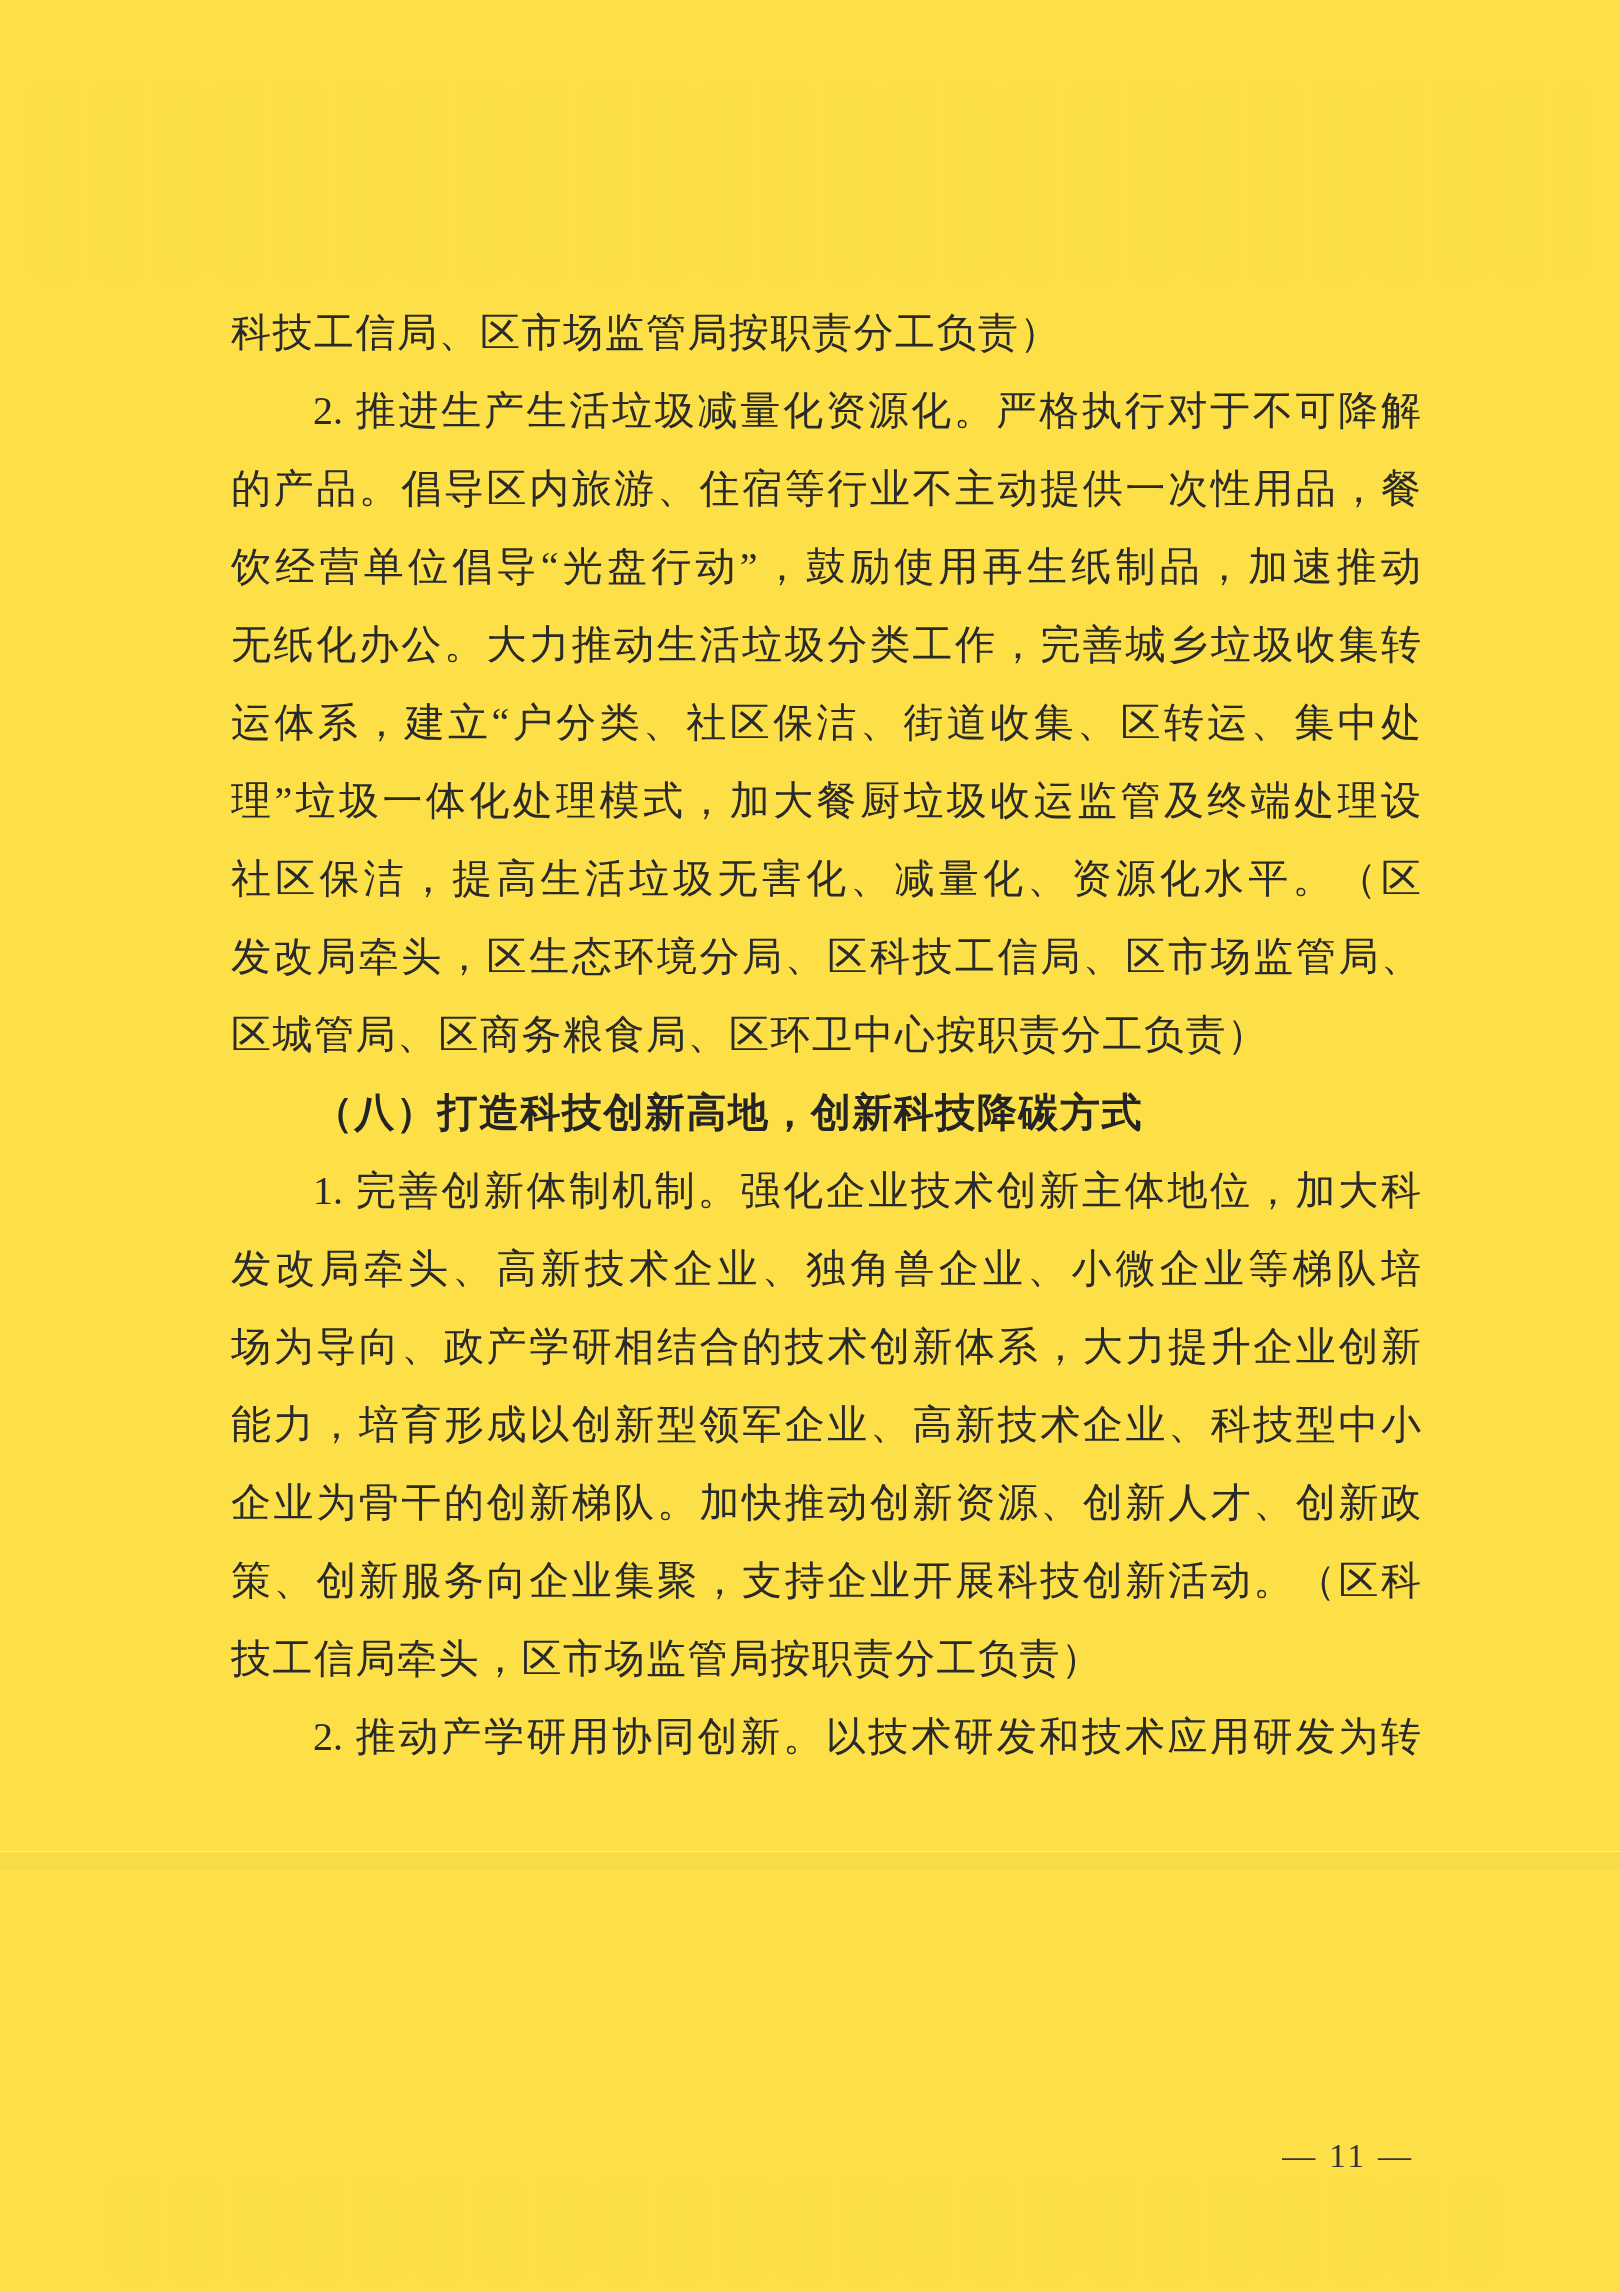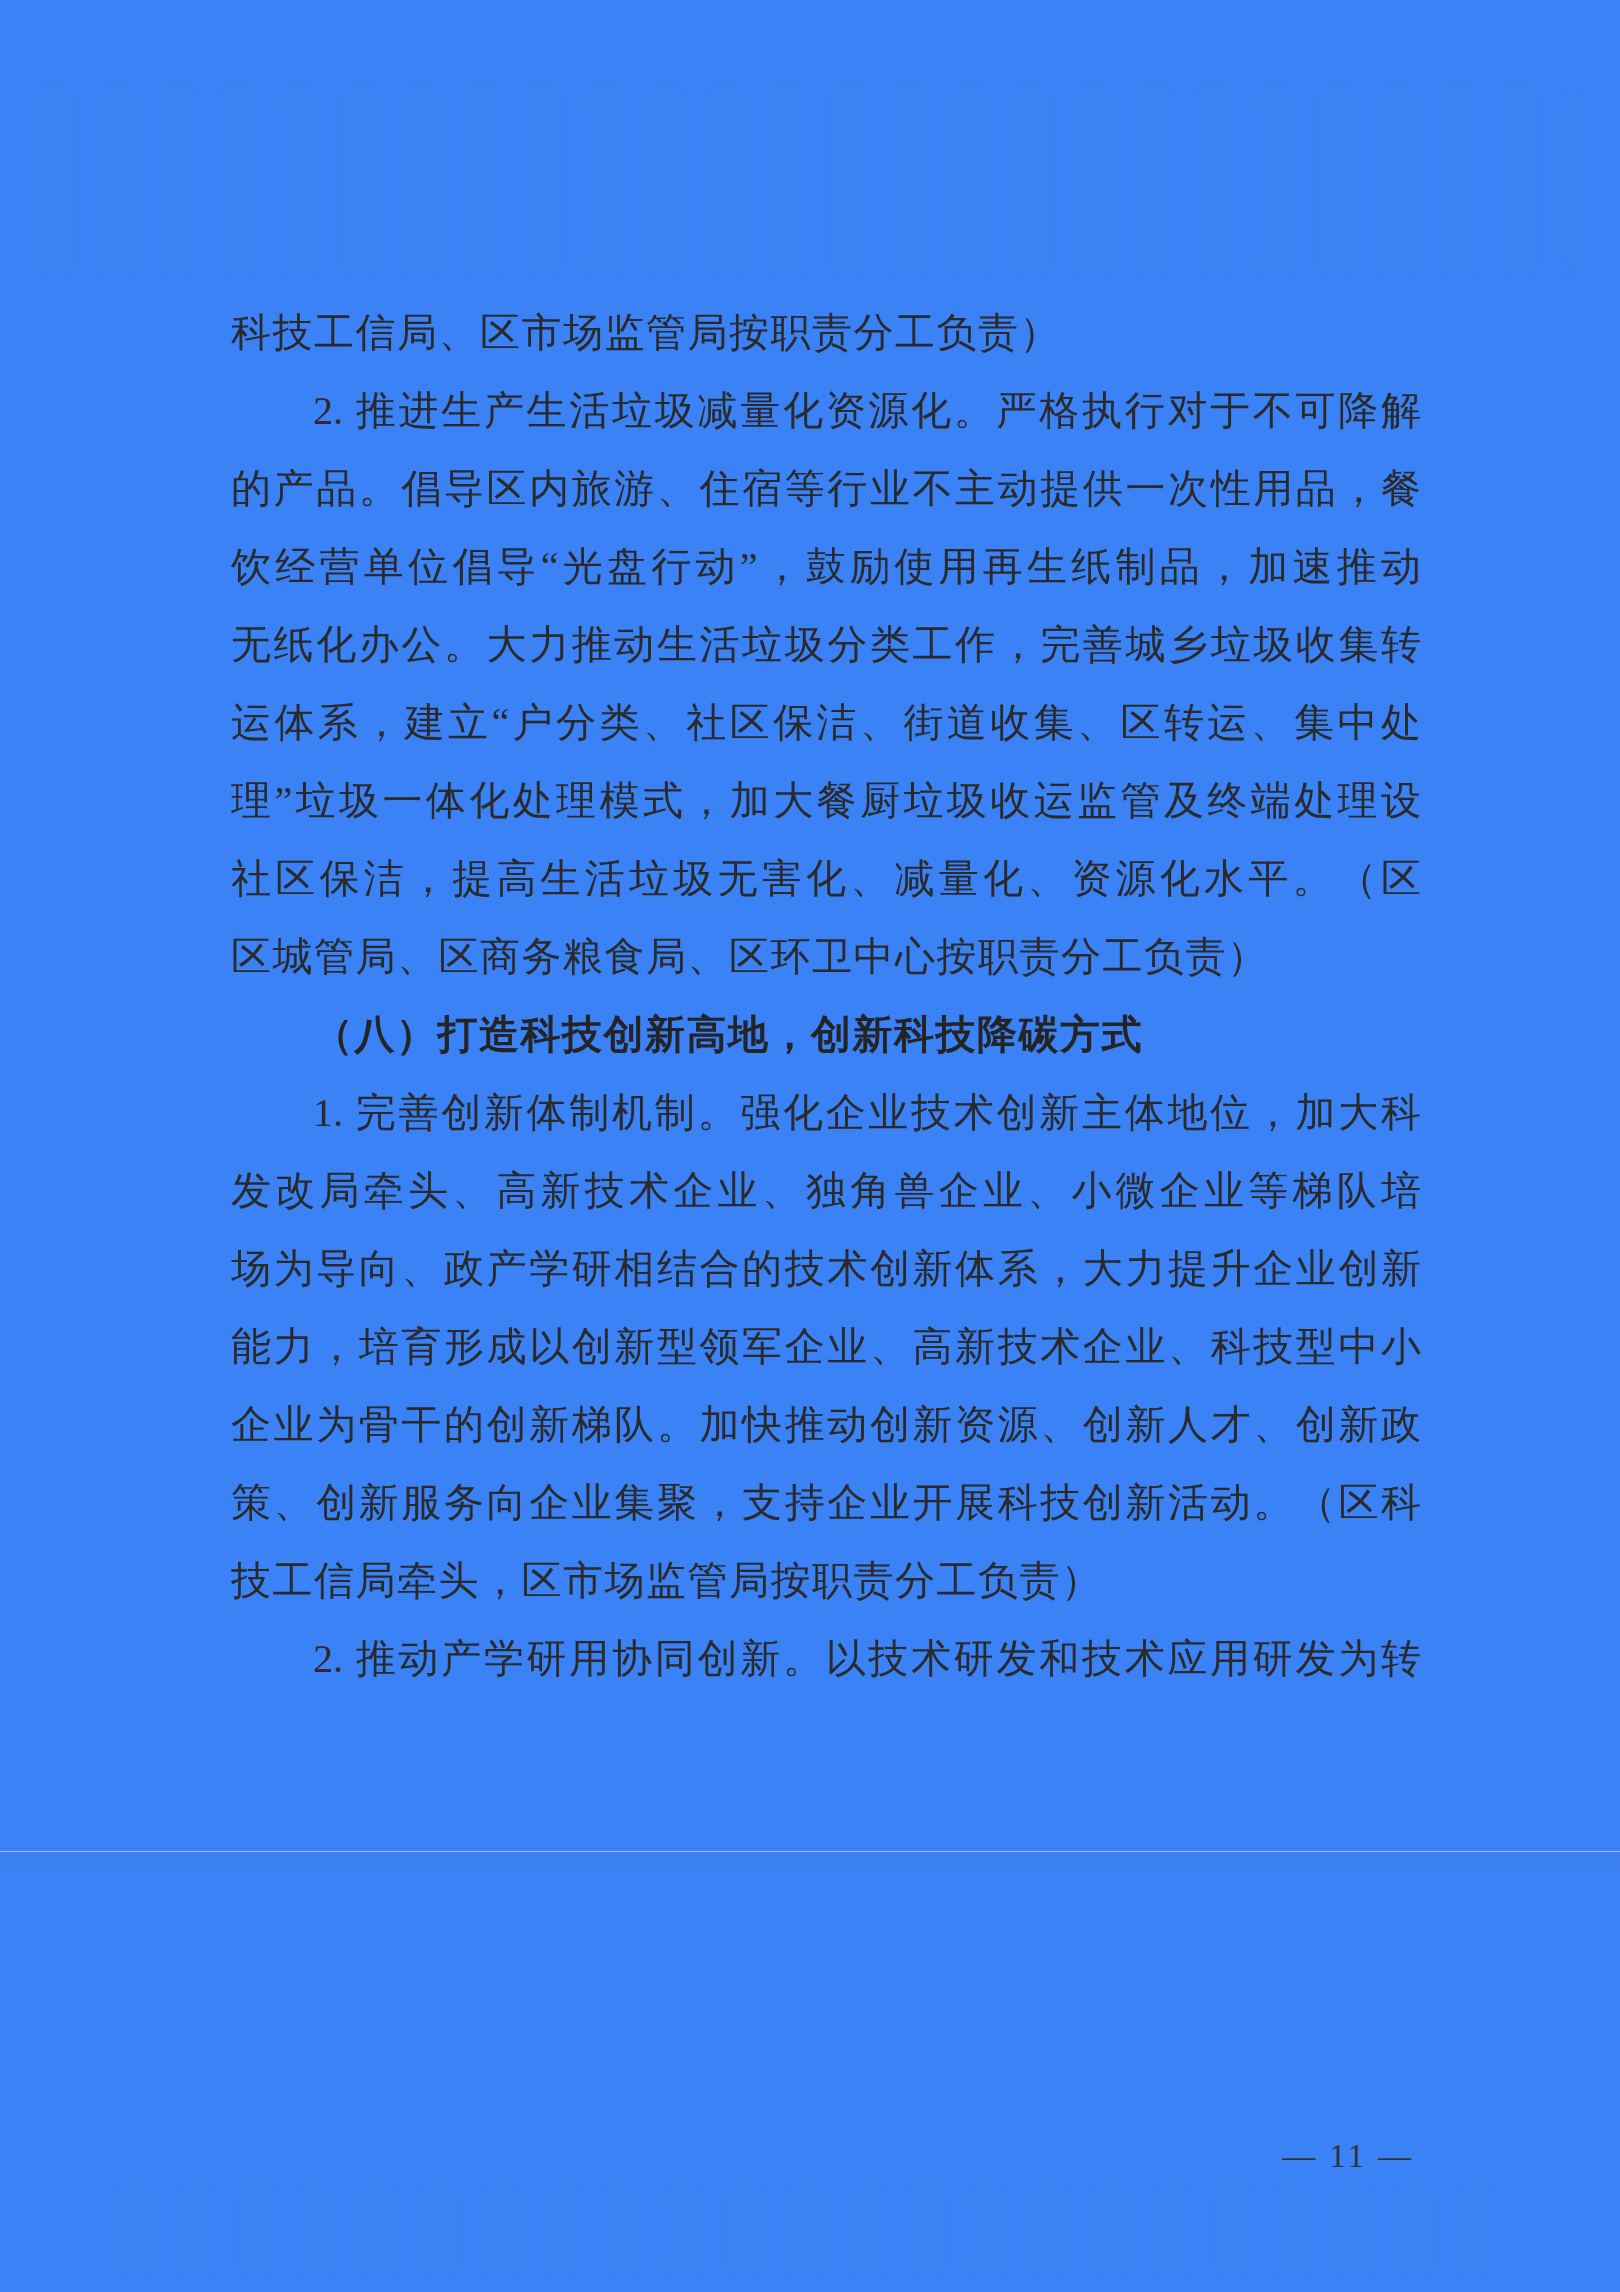--- a/index.html
+++ b/index.html
@@ -4,21 +4,21 @@
 <style>
   html, body {
     margin: 0;
     padding: 0;
     background: #e8e8e8;
   }
   .page {
     position: relative;
     width: 1620px;
     height: 2293px;
-    background: #3b82f6;
+    background: #fde047;
     overflow: hidden;
     font-family: "Liberation Serif", "DejaVu Serif", serif;
     color: #2a2a2a;
   }
   
   .ghost {
     position: absolute;
     filter: blur(6.9px);
     opacity: 0.5;
     background: repeating-linear-gradient(
@@ -91,20 +91,21 @@
 
   <div class="text-block">
     <div class="line">科技工信局、区市场监管局按职责分工负责）</div>
     <div class="line fill indent">2. 推进生产生活垃圾减量化资源化。严格执行对于不可降解</div>
     <div class="line fill">的产品。倡导区内旅游、住宿等行业不主动提供一次性用品，餐</div>
     <div class="line fill">饮经营单位倡导“光盘行动”，鼓励使用再生纸制品，加速推动</div>
     <div class="line fill">无纸化办公。大力推动生活垃圾分类工作，完善城乡垃圾收集转</div>
     <div class="line fill">运体系，建立“户分类、社区保洁、街道收集、区转运、集中处</div>
     <div class="line fill">理”垃圾一体化处理模式，加大餐厨垃圾收运监管及终端处理设</div>
     <div class="line fill">社区保洁，提高生活垃圾无害化、减量化、资源化水平。（区</div>
+    <div class="line fill">发改局牵头，区生态环境分局、区科技工信局、区市场监管局、</div>
     <div class="line">区城管局、区商务粮食局、区环卫中心按职责分工负责）</div>
     <div class="line indent heading">（八）打造科技创新高地，创新科技降碳方式</div>
     <div class="line fill indent">1. 完善创新体制机制。强化企业技术创新主体地位，加大科</div>
     <div class="line fill">发改局牵头、高新技术企业、独角兽企业、小微企业等梯队培</div>
     <div class="line fill">场为导向、政产学研相结合的技术创新体系，大力提升企业创新</div>
     <div class="line fill">能力，培育形成以创新型领军企业、高新技术企业、科技型中小</div>
     <div class="line fill">企业为骨干的创新梯队。加快推动创新资源、创新人才、创新政</div>
     <div class="line fill">策、创新服务向企业集聚，支持企业开展科技创新活动。（区科</div>
     <div class="line">技工信局牵头，区市场监管局按职责分工负责）</div>
     <div class="line fill indent">2. 推动产学研用协同创新。以技术研发和技术应用研发为转</div>

